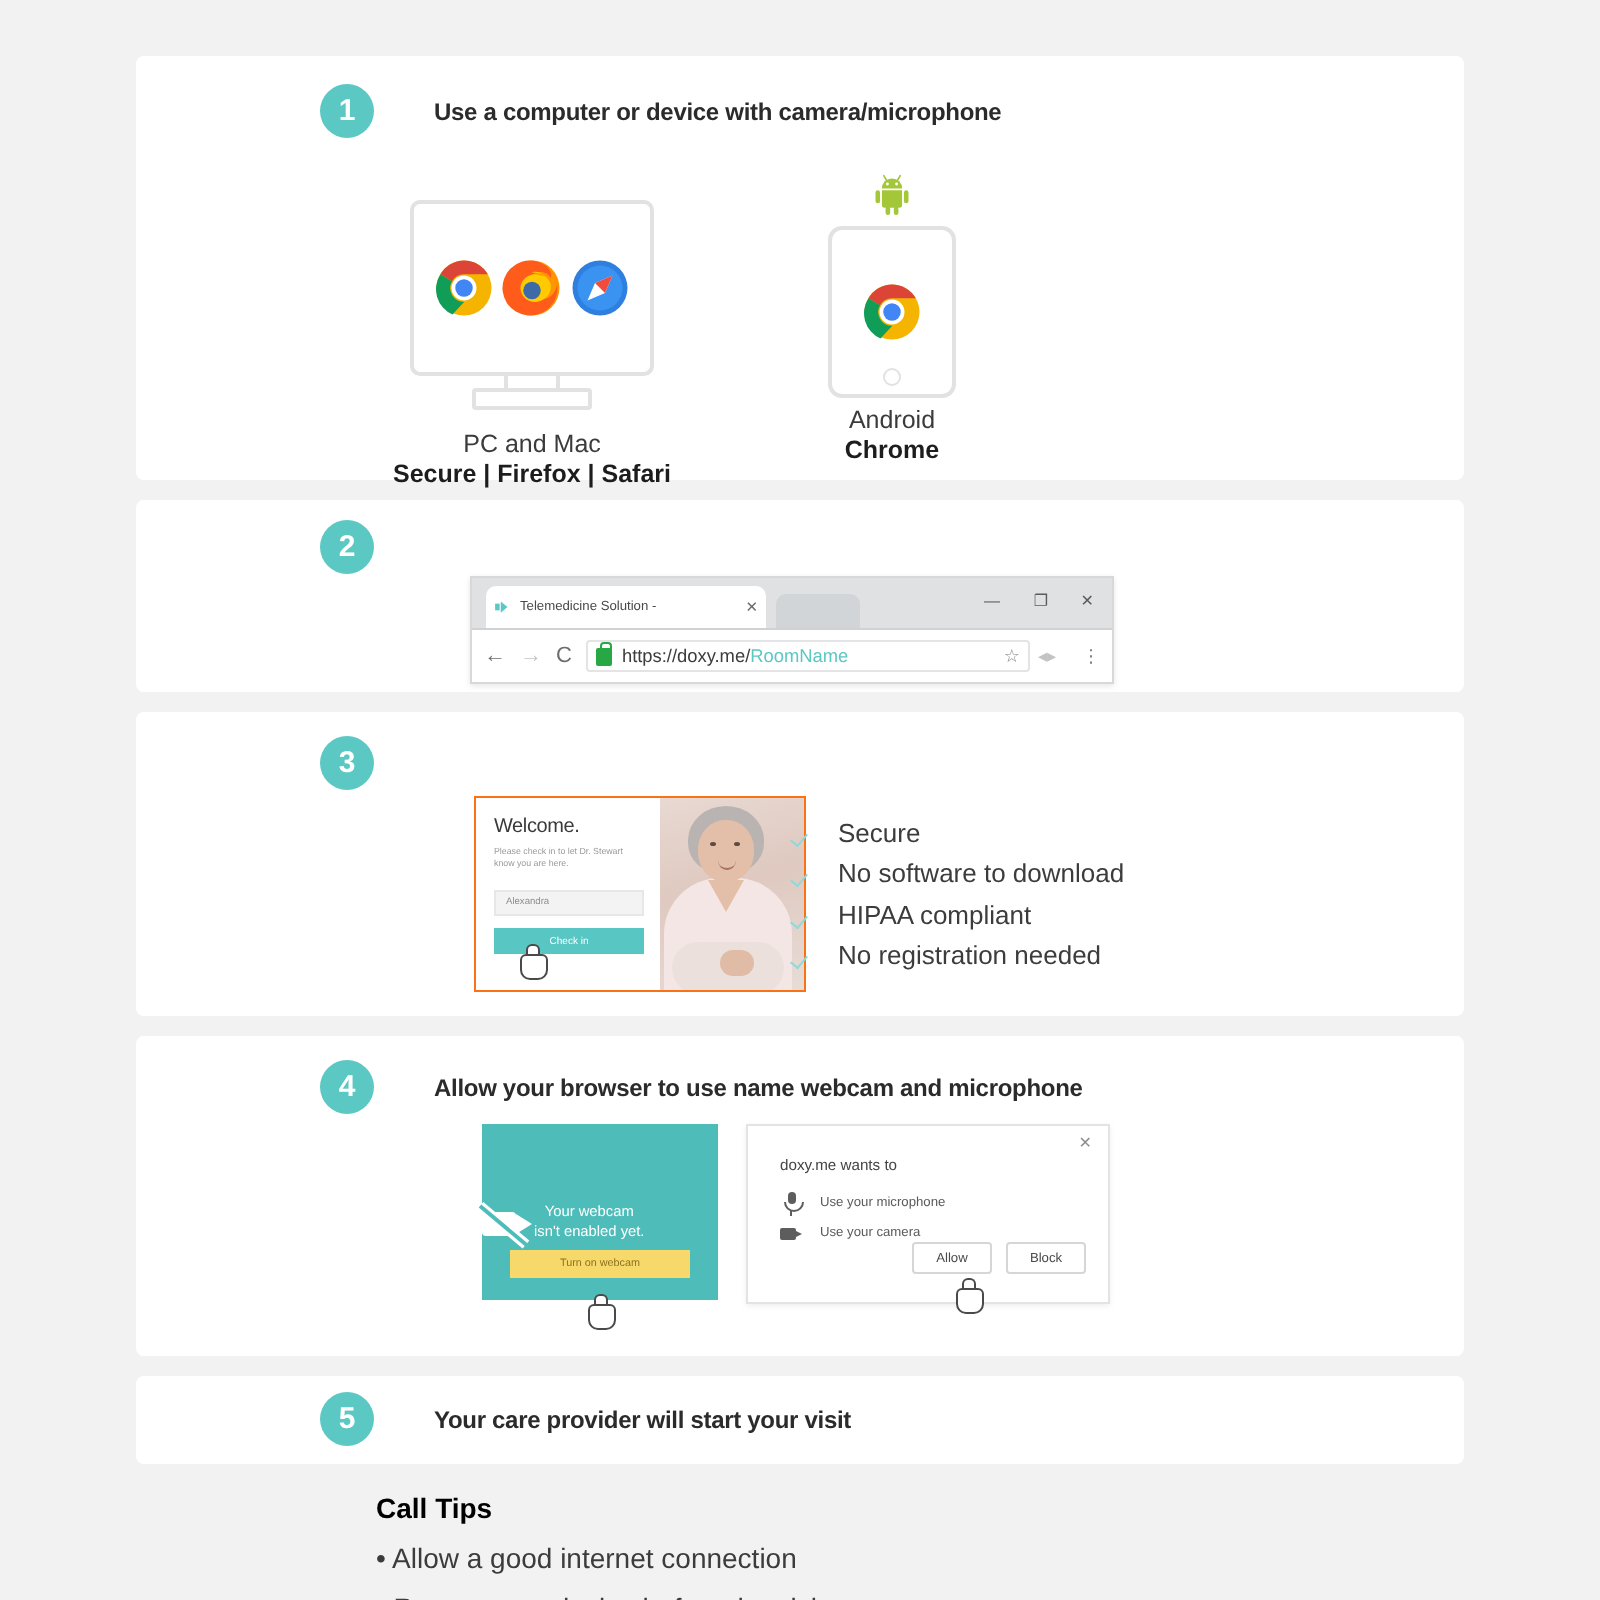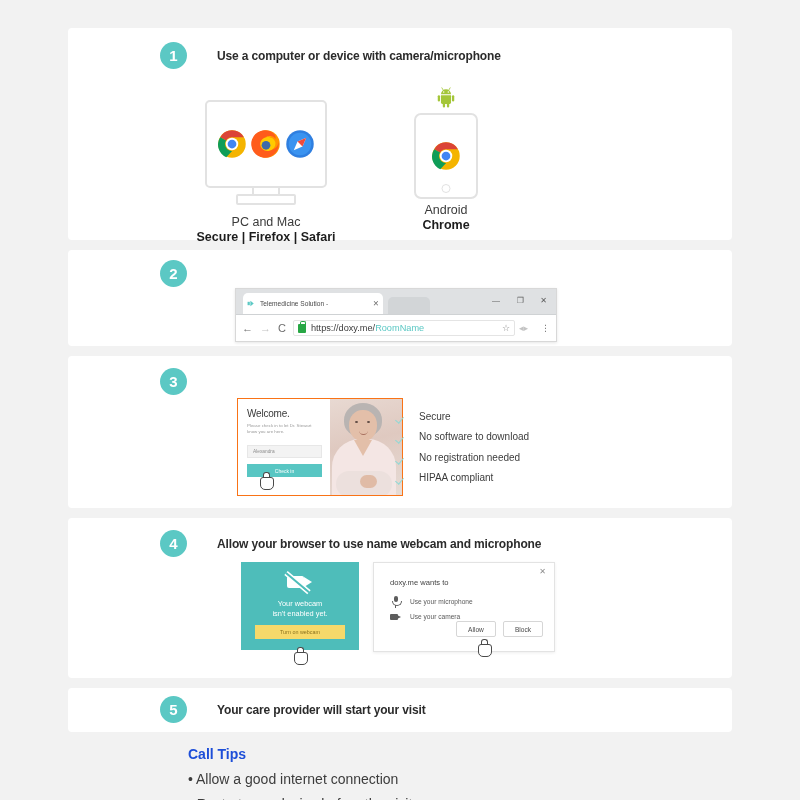--- a/index.html
+++ b/index.html
@@ -113,25 +113,25 @@
     clip-path:polygon(0 0,100% 0,50% 100%);}
   .ph-arm{position:absolute;left:6px;top:72px;width:56px;height:26px;border-radius:16px;background:#ece0dd;}
   .ph-hand{position:absolute;left:30px;top:76px;width:17px;height:13px;border-radius:7px;background:#e0bba6;}
 
   .checks{position:absolute;left:396px;top:406px;}
   .chk-row{display:flex;align-items:center;height:20.5px;}
   .chk{width:13px;height:13px;position:relative;flex:0 0 auto;margin-right:10px;}
   .chk:before{content:"";position:absolute;left:1px;top:5px;width:4px;height:7px;
     border-right:1.6px solid #8fd9d6;border-bottom:1.6px solid #8fd9d6;
     transform:rotate(40deg);}
-  .chk-txt{font-size:10px;color:#3c3c3c;white-space:nowrap;}
+  .chk-txt{font-size:13px;color:#3c3c3c;white-space:nowrap;}
 
   
   .cam{position:absolute;left:241px;top:562px;width:118px;height:88px;background:#4ebdba;
-    display:flex;flex-direction:column;align-items:center;}
+    display:flex;flex-direction:row;align-items:center;}
   .cam-icon{position:relative;width:26px;height:16px;margin-top:12px;}
   .cam-body{position:absolute;left:0;top:2px;width:17px;height:12px;background:#fff;border-radius:2px;}
   .cam-lens{position:absolute;right:1px;top:3px;width:0;height:0;
     border-top:5px solid transparent;border-bottom:5px solid transparent;border-left:8px solid #fff;}
   .cam-slash{position:absolute;left:-1px;top:-2px;width:30px;height:2px;background:#4ebdba;
     transform:rotate(40deg);transform-origin:left center;box-shadow:0 -1.6px 0 #fff,0 1.6px 0 #fff;}
   .cam-t1{font-size:7.4px;color:#ffffff;margin-top:9px;line-height:10px;text-align:center;}
   .cam-btn{position:absolute;left:14px;bottom:11px;width:90px;height:14px;background:#f6d96a;
     display:flex;align-items:center;justify-content:center;font-size:5.4px;color:#8c7320;}
 
@@ -156,21 +156,21 @@
 
   
   .cursor{position:absolute;width:16px;height:20px;}
   .cursor .palm{position:absolute;left:2px;bottom:0;width:12px;height:11px;
     background:#fff;border:1.3px solid #4a4a4a;border-radius:3px 3px 5px 5px;}
   .cursor .fing{position:absolute;left:4.5px;bottom:8px;width:5px;height:9px;
     background:#fff;border:1.3px solid #4a4a4a;border-radius:3px 3px 0 0;border-bottom:none;}
 
   
   .tips{position:absolute;left:188px;top:746px;}
-  .tips-h{font-size:14px;font-weight:bold;color:#1d4ed8;}
+  .tips-h{font-size:14px;font-weight:bold;color:#000000;}
   .tips-li{font-size:14px;color:#3c3c3c;margin-top:9px;white-space:nowrap;}
 </style>
 </head>
 <body>
 
 <div class="page">
 
   <div class="card" id="card1">
     <div class="step-head" style="left:92px;top:14px;">
       <div class="num">1</div>
@@ -310,25 +310,25 @@
     <div class="chk-row">
       <span class="chk"></span>
       <span class="chk-txt">Secure</span>
     </div>
     <div class="chk-row">
       <span class="chk"></span>
       <span class="chk-txt">No software to download</span>
     </div>
     <div class="chk-row">
       <span class="chk"></span>
-      <span class="chk-txt">No registration needed</span>
+      <span class="chk-txt">HIPAA compliant</span>
     </div>
     <div class="chk-row">
       <span class="chk"></span>
-      <span class="chk-txt">HIPAA compliant</span>
+      <span class="chk-txt">No registration needed</span>
     </div>
   </div>
 
   <div class="card" id="card4">
     <div class="step-head" style="left:92px;top:12px;">
       <div class="num">4</div>
       <div class="step-title">Allow your browser to use name webcam and microphone</div>
     </div>
   </div>
 

